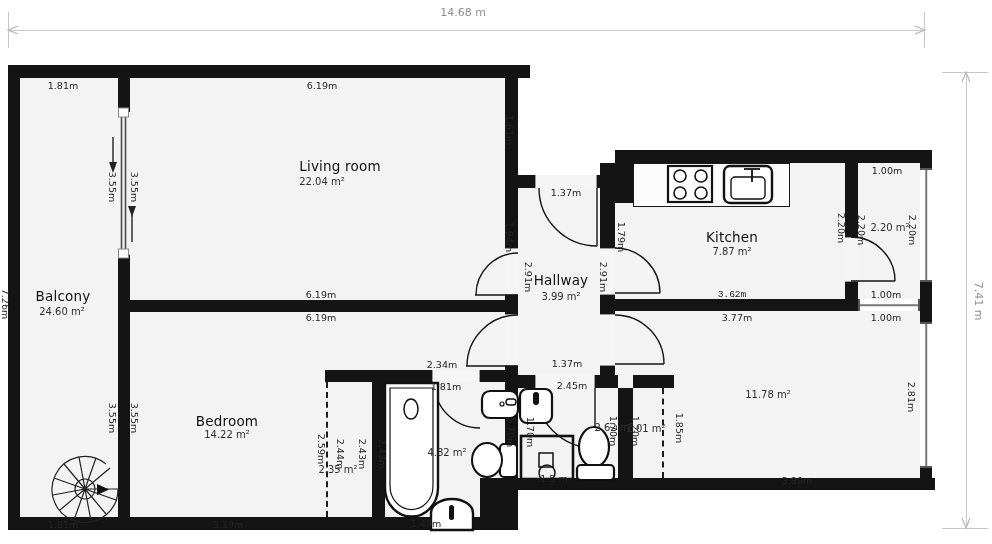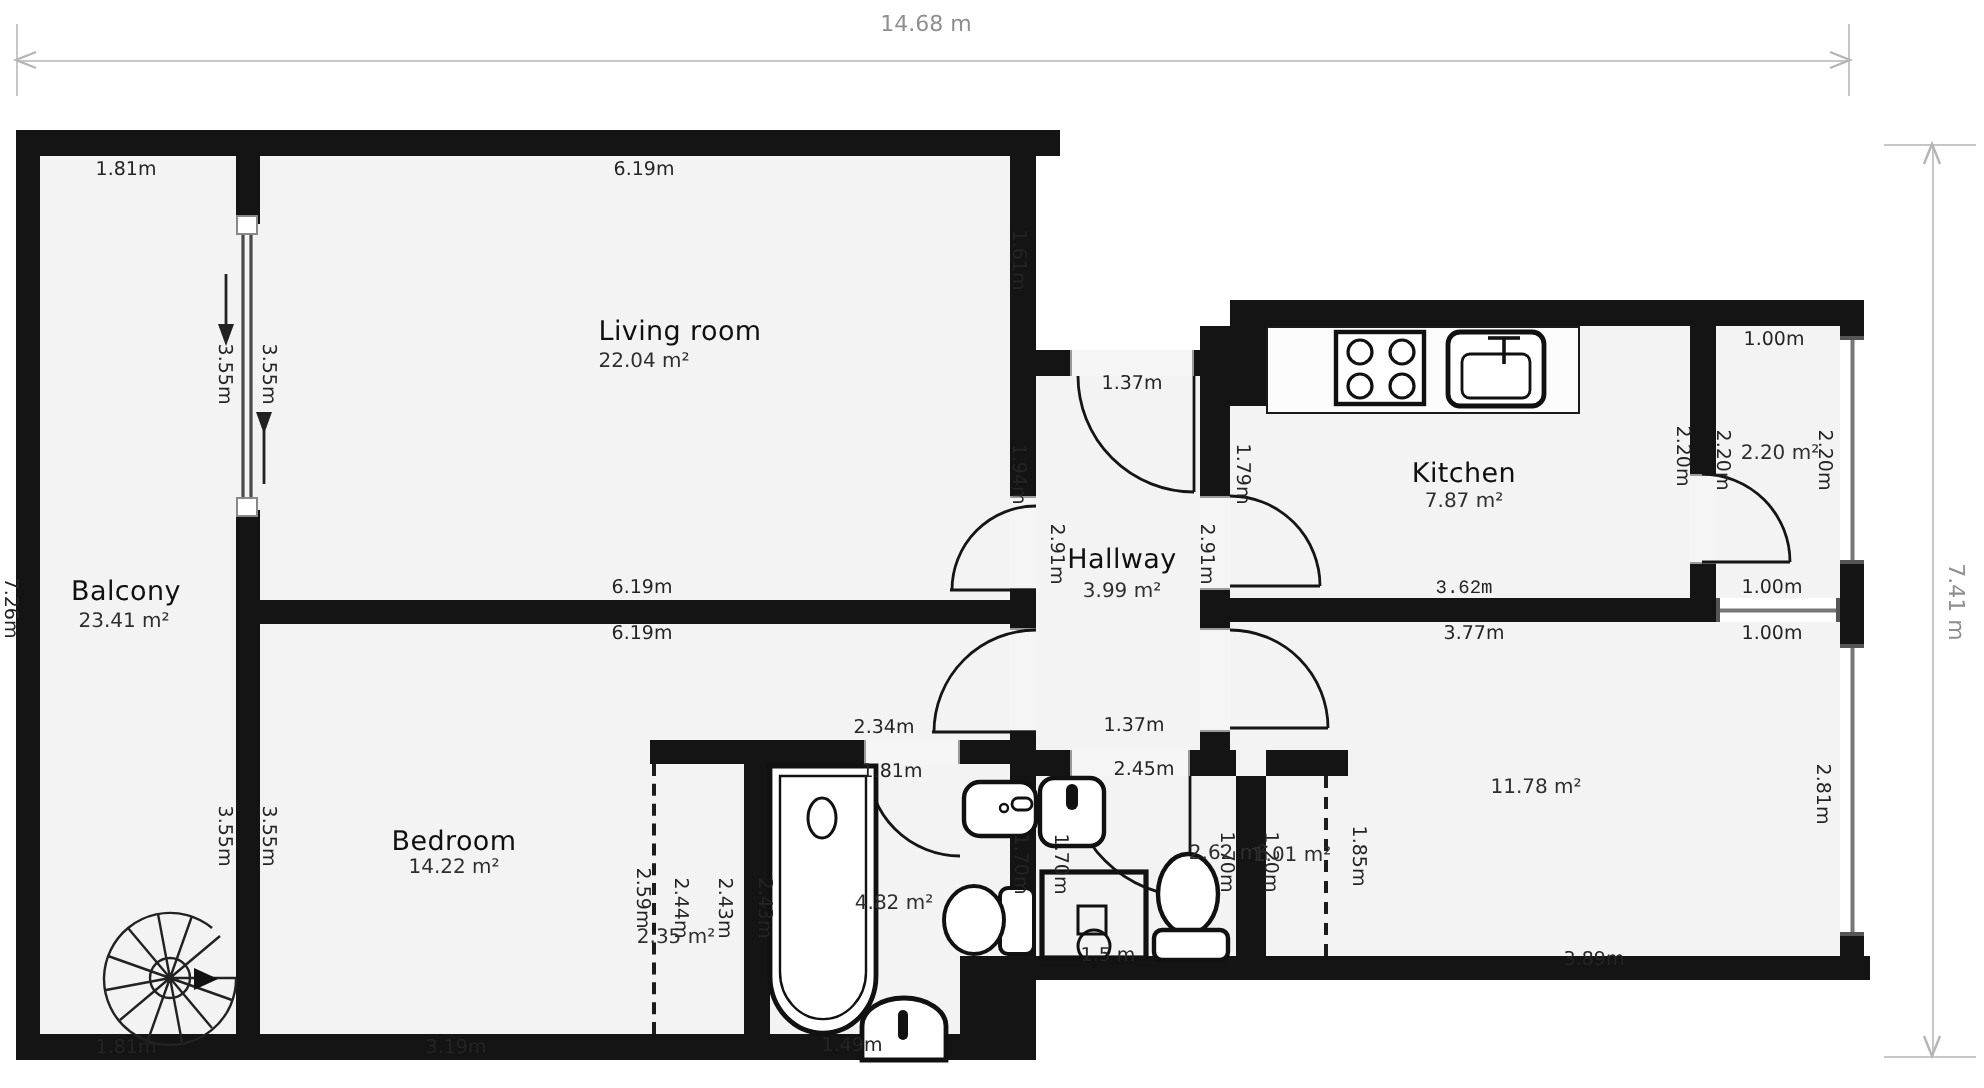--- a/index.html
+++ b/index.html
@@ -255,21 +255,21 @@
       <span class="dim" style="left: 228px; top: 524px;">3.19m</span>
       <span class="dim" style="left: 63px; top: 524px;">1.81m</span>
       <span class="dim" style="left: 797px; top: 480px;">3.89m</span>
       <span class="dim area" style="left: 890px; top: 227px;">2.20 m²</span>
       <span class="dim area" style="left: 768px; top: 394px;">11.78 m²</span>
       <span class="dim area" style="left: 447px; top: 452px;">4.82 m²</span>
       <span class="dim area" style="left: 574px; top: 427px; margin-left: 40px;">2.62 m²</span>
       <span class="dim area" style="left: 646px; top: 428px;">1.01 m²</span>
       <span class="dim area" style="left: 338px; top: 469px;">2.35 m²</span>
       <span class="room-name" style="left: 63px; top: 296px;">Balcony</span>
-      <span class="room-area" style="left: 62px; top: 311px;">23.41 m²</span>
+      <span class="room-area" style="left: 62px; top: 311px;">24.60 m²</span>
       <span class="room-name" style="left: 323px; top: 166px; margin-left: 17px;">Living room</span>
       <span class="room-area" style="left: 322px; top: 181px;">22.04 m²</span>
       <span class="room-name" style="left: 227px; top: 421px;">Bedroom</span>
       <span class="room-area" style="left: 227px; top: 434px;">14.22 m²</span>
       <span class="room-name" style="left: 561px; top: 280px;">Hallway</span>
       <span class="room-area" style="left: 561px; top: 296px;">3.99 m²</span>
       <span class="room-name" style="left: 732px; top: 237px;">Kitchen</span>
       <span class="room-area" style="left: 732px; top: 251px;">7.87 m²</span>
     </div>
 </div>

